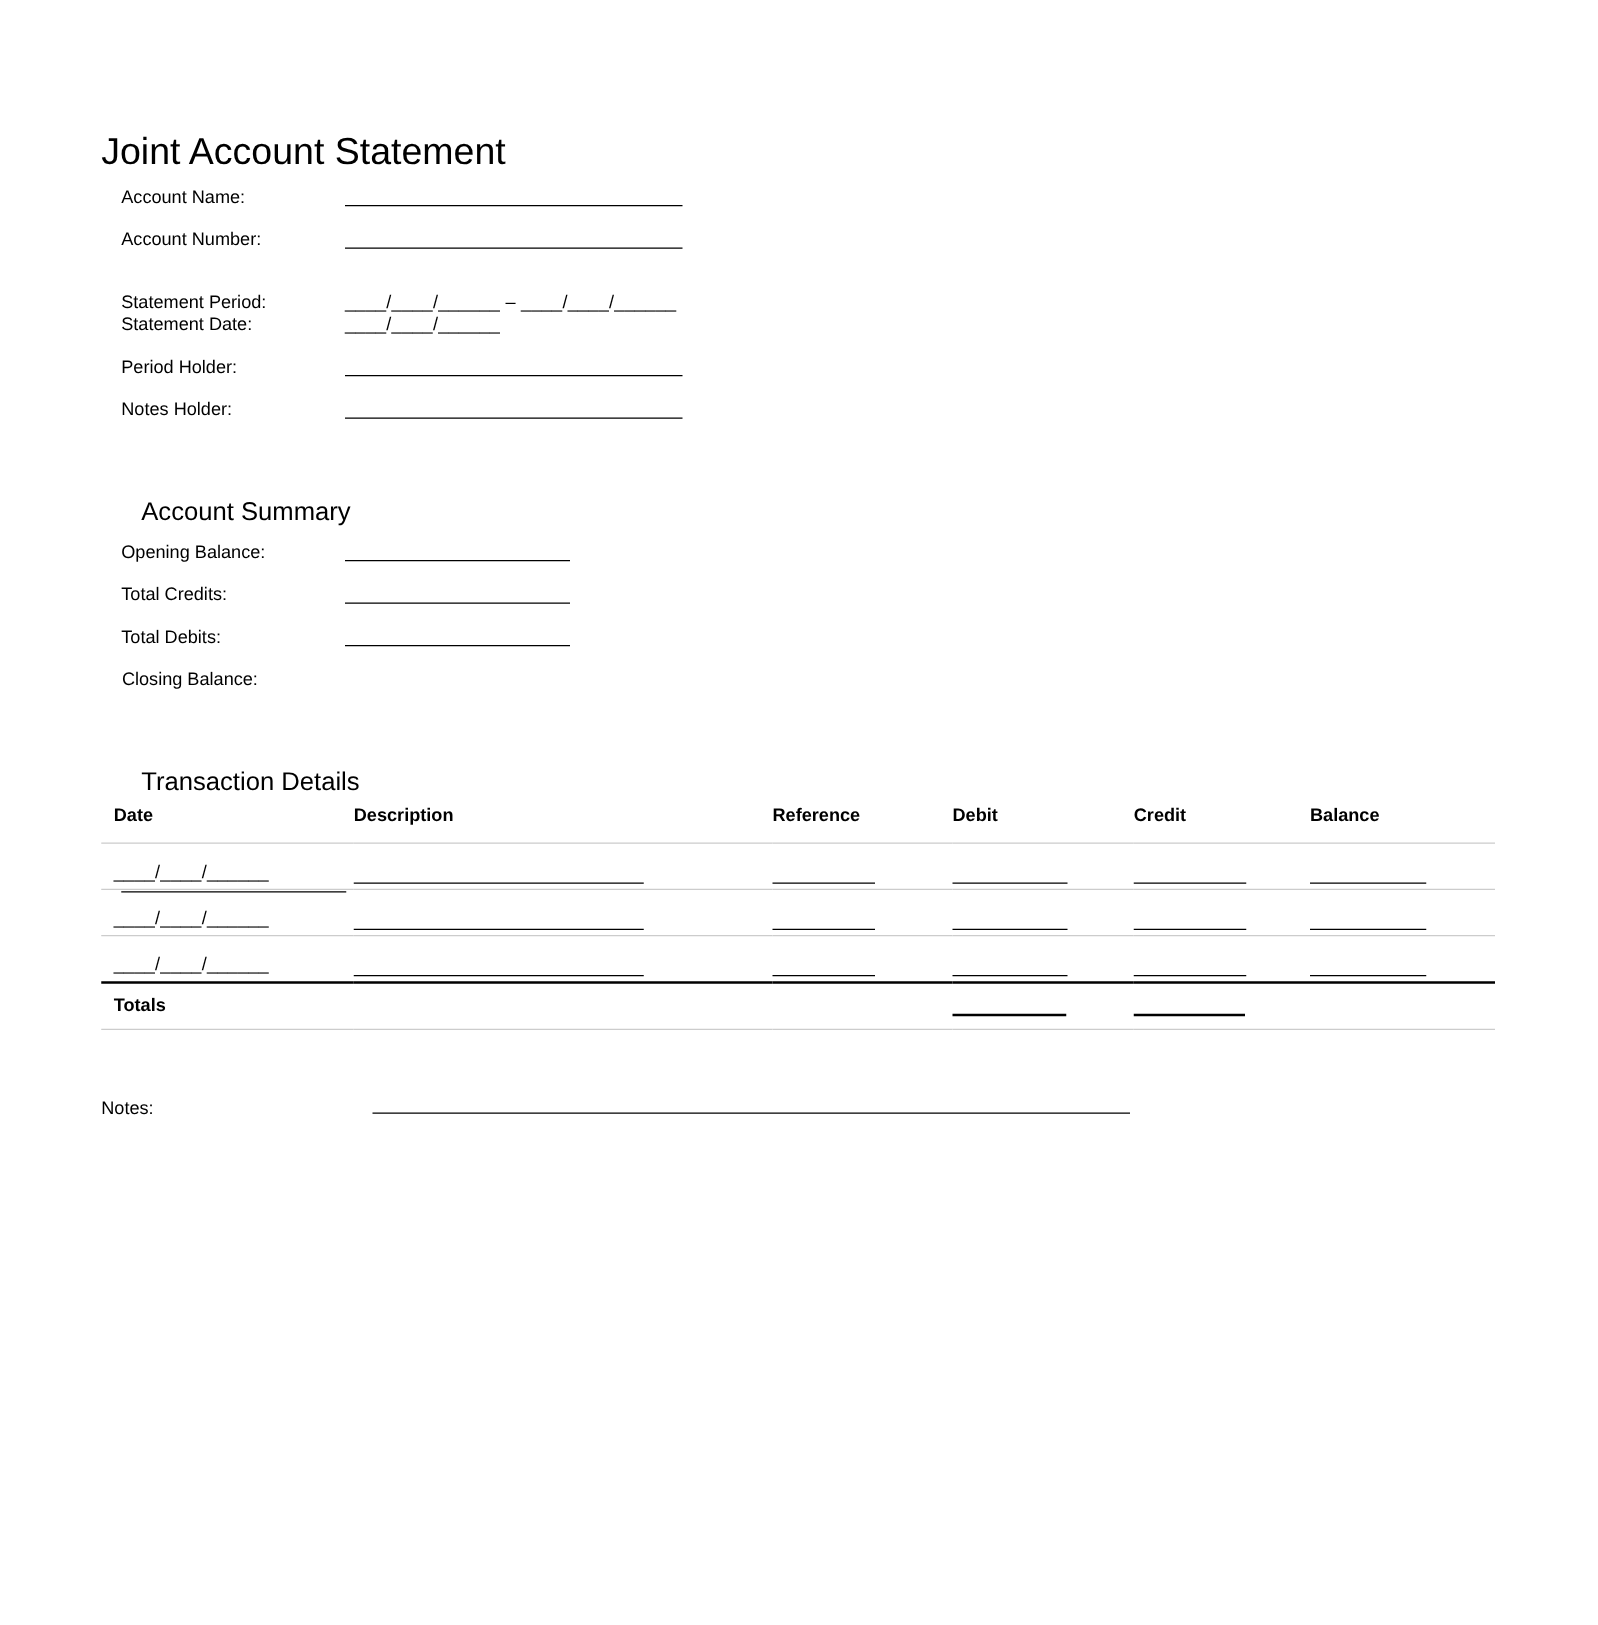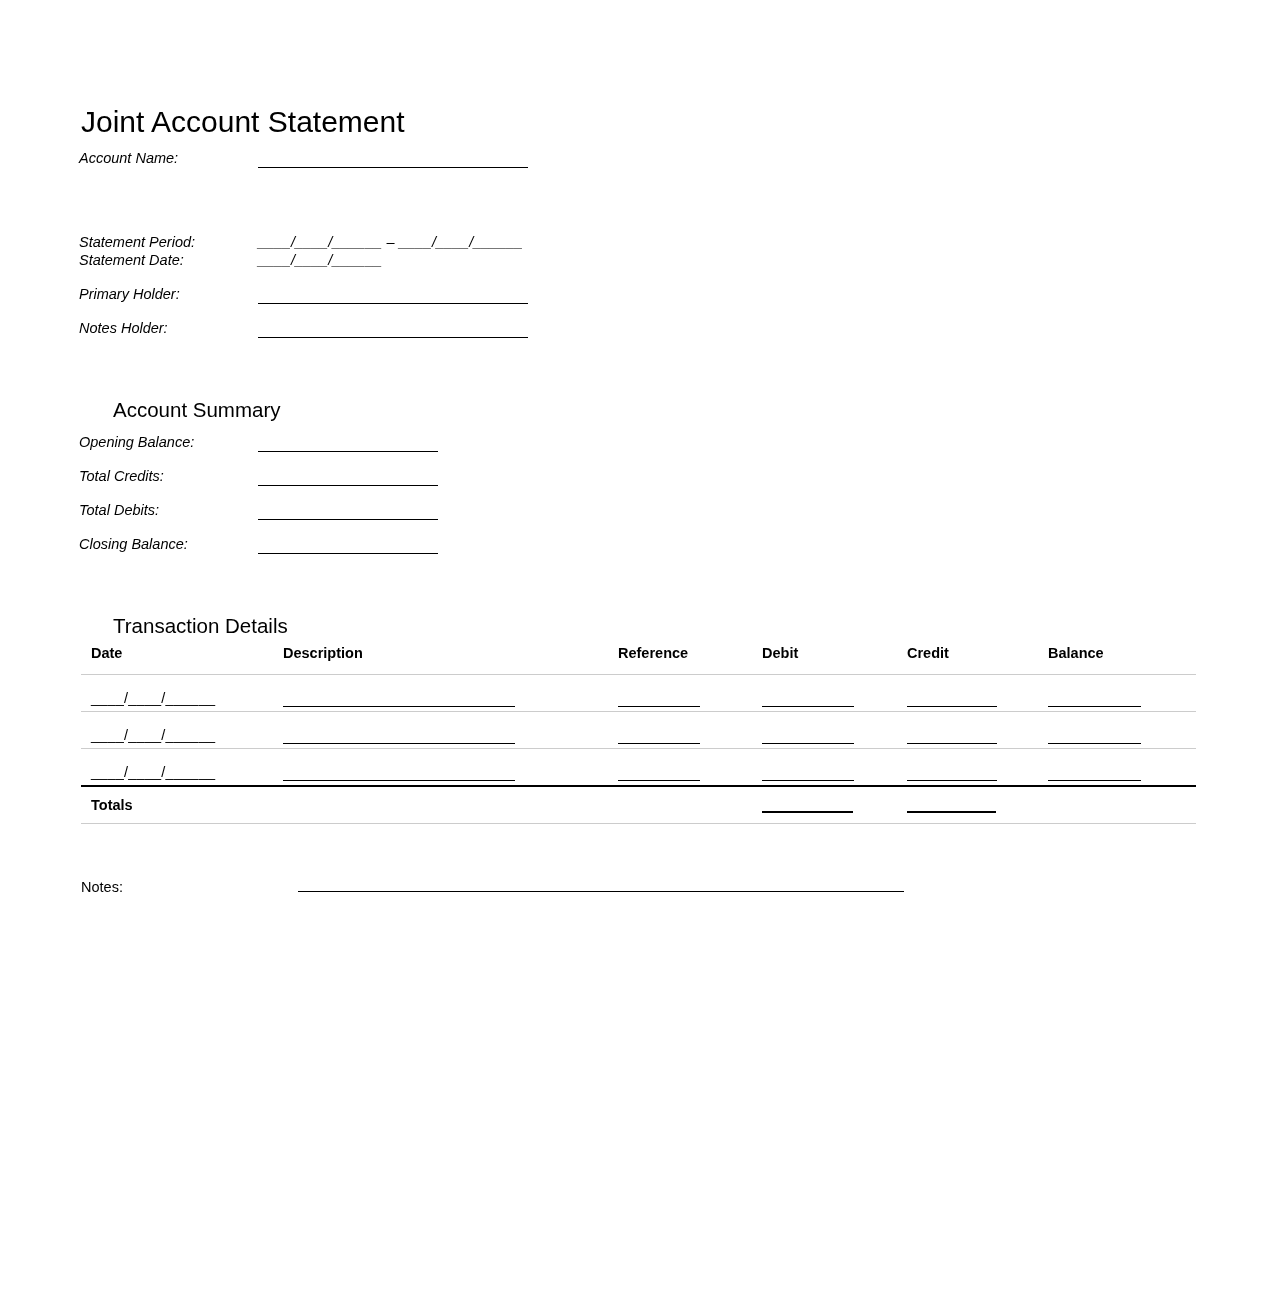--- a/index.html
+++ b/index.html
@@ -32,26 +32,25 @@
     font-size: 30px;
     font-weight: normal;
     line-height: 38px;
     letter-spacing: 0px;
     white-space: nowrap;
   }
 
   
   .field-row {
     position: absolute;
-    left: 79px;
+    left: 97px;
     height: 20px;
     display: flex;
-    align-items: flex-end;
-    white-space: nowrap;
-    font-style: italic;
+    align-items: center;
+    white-space: nowrap;
   }
   .field-label {
     font-size: 14.5px;
     line-height: 20px;
     width: 179px;
     flex: 0 0 179px;
   }
   .field-line {
     display: inline-block;
     border-bottom: 1.3px solid #000;
@@ -160,33 +159,37 @@
 
 <div class="page">
 
   <h1 class="doc-title">Joint Account Statement</h1>
 
   <div class="field-row" style="top:148px;">
     <span class="field-label">Account Name:</span>
     <span class="field-line" style="width:270px;"></span>
   </div>
 
+  <div class="field-row" style="top:182px;">
+    <span class="field-label">Account Number:</span>
+    <span class="field-line" style="width:270px;"></span>
+  </div>
 
   <div class="field-row" style="top:216px;margin-top:16px;">
     <span class="field-label">Statement Period:</span>
     <span class="field-blanks">____/____/______ – ____/____/______</span>
   </div>
 
   <div class="field-row" style="top:250px;">
     <span class="field-label">Statement Date:</span>
     <span class="field-blanks">____/____/______</span>
   </div>
 
   <div class="field-row" style="top:284px;">
-    <span class="field-label">Primary Holder:</span>
+    <span class="field-label">Period Holder:</span>
     <span class="field-line" style="width:270px;"></span>
   </div>
 
   <div class="field-row" style="top:318px;">
     <span class="field-label">Notes Holder:</span>
     <span class="field-line" style="width:270px;"></span>
   </div>
 
   <h2 class="section-heading" style="top:380px;">Account Summary</h2>
 
@@ -198,21 +201,21 @@
   <div class="field-row" style="top:466px;">
     <span class="field-label">Total Credits:</span>
     <span class="field-line" style="width:180px;"></span>
   </div>
 
   <div class="field-row" style="top:500px;">
     <span class="field-label">Total Debits:</span>
     <span class="field-line" style="width:180px;"></span>
   </div>
 
-  <div class="field-row" style="top:534px;">
+  <div class="field-row" style="top:534px;flex-direction:column;">
     <span class="field-label">Closing Balance:</span>
     <span class="field-line" style="width:180px;"></span>
   </div>
 
   <h2 class="section-heading" style="top:596px;">Transaction Details</h2>
 
   <table class="txn-table">
     <thead>
       <tr>
         <th class="col-date">Date</th>

